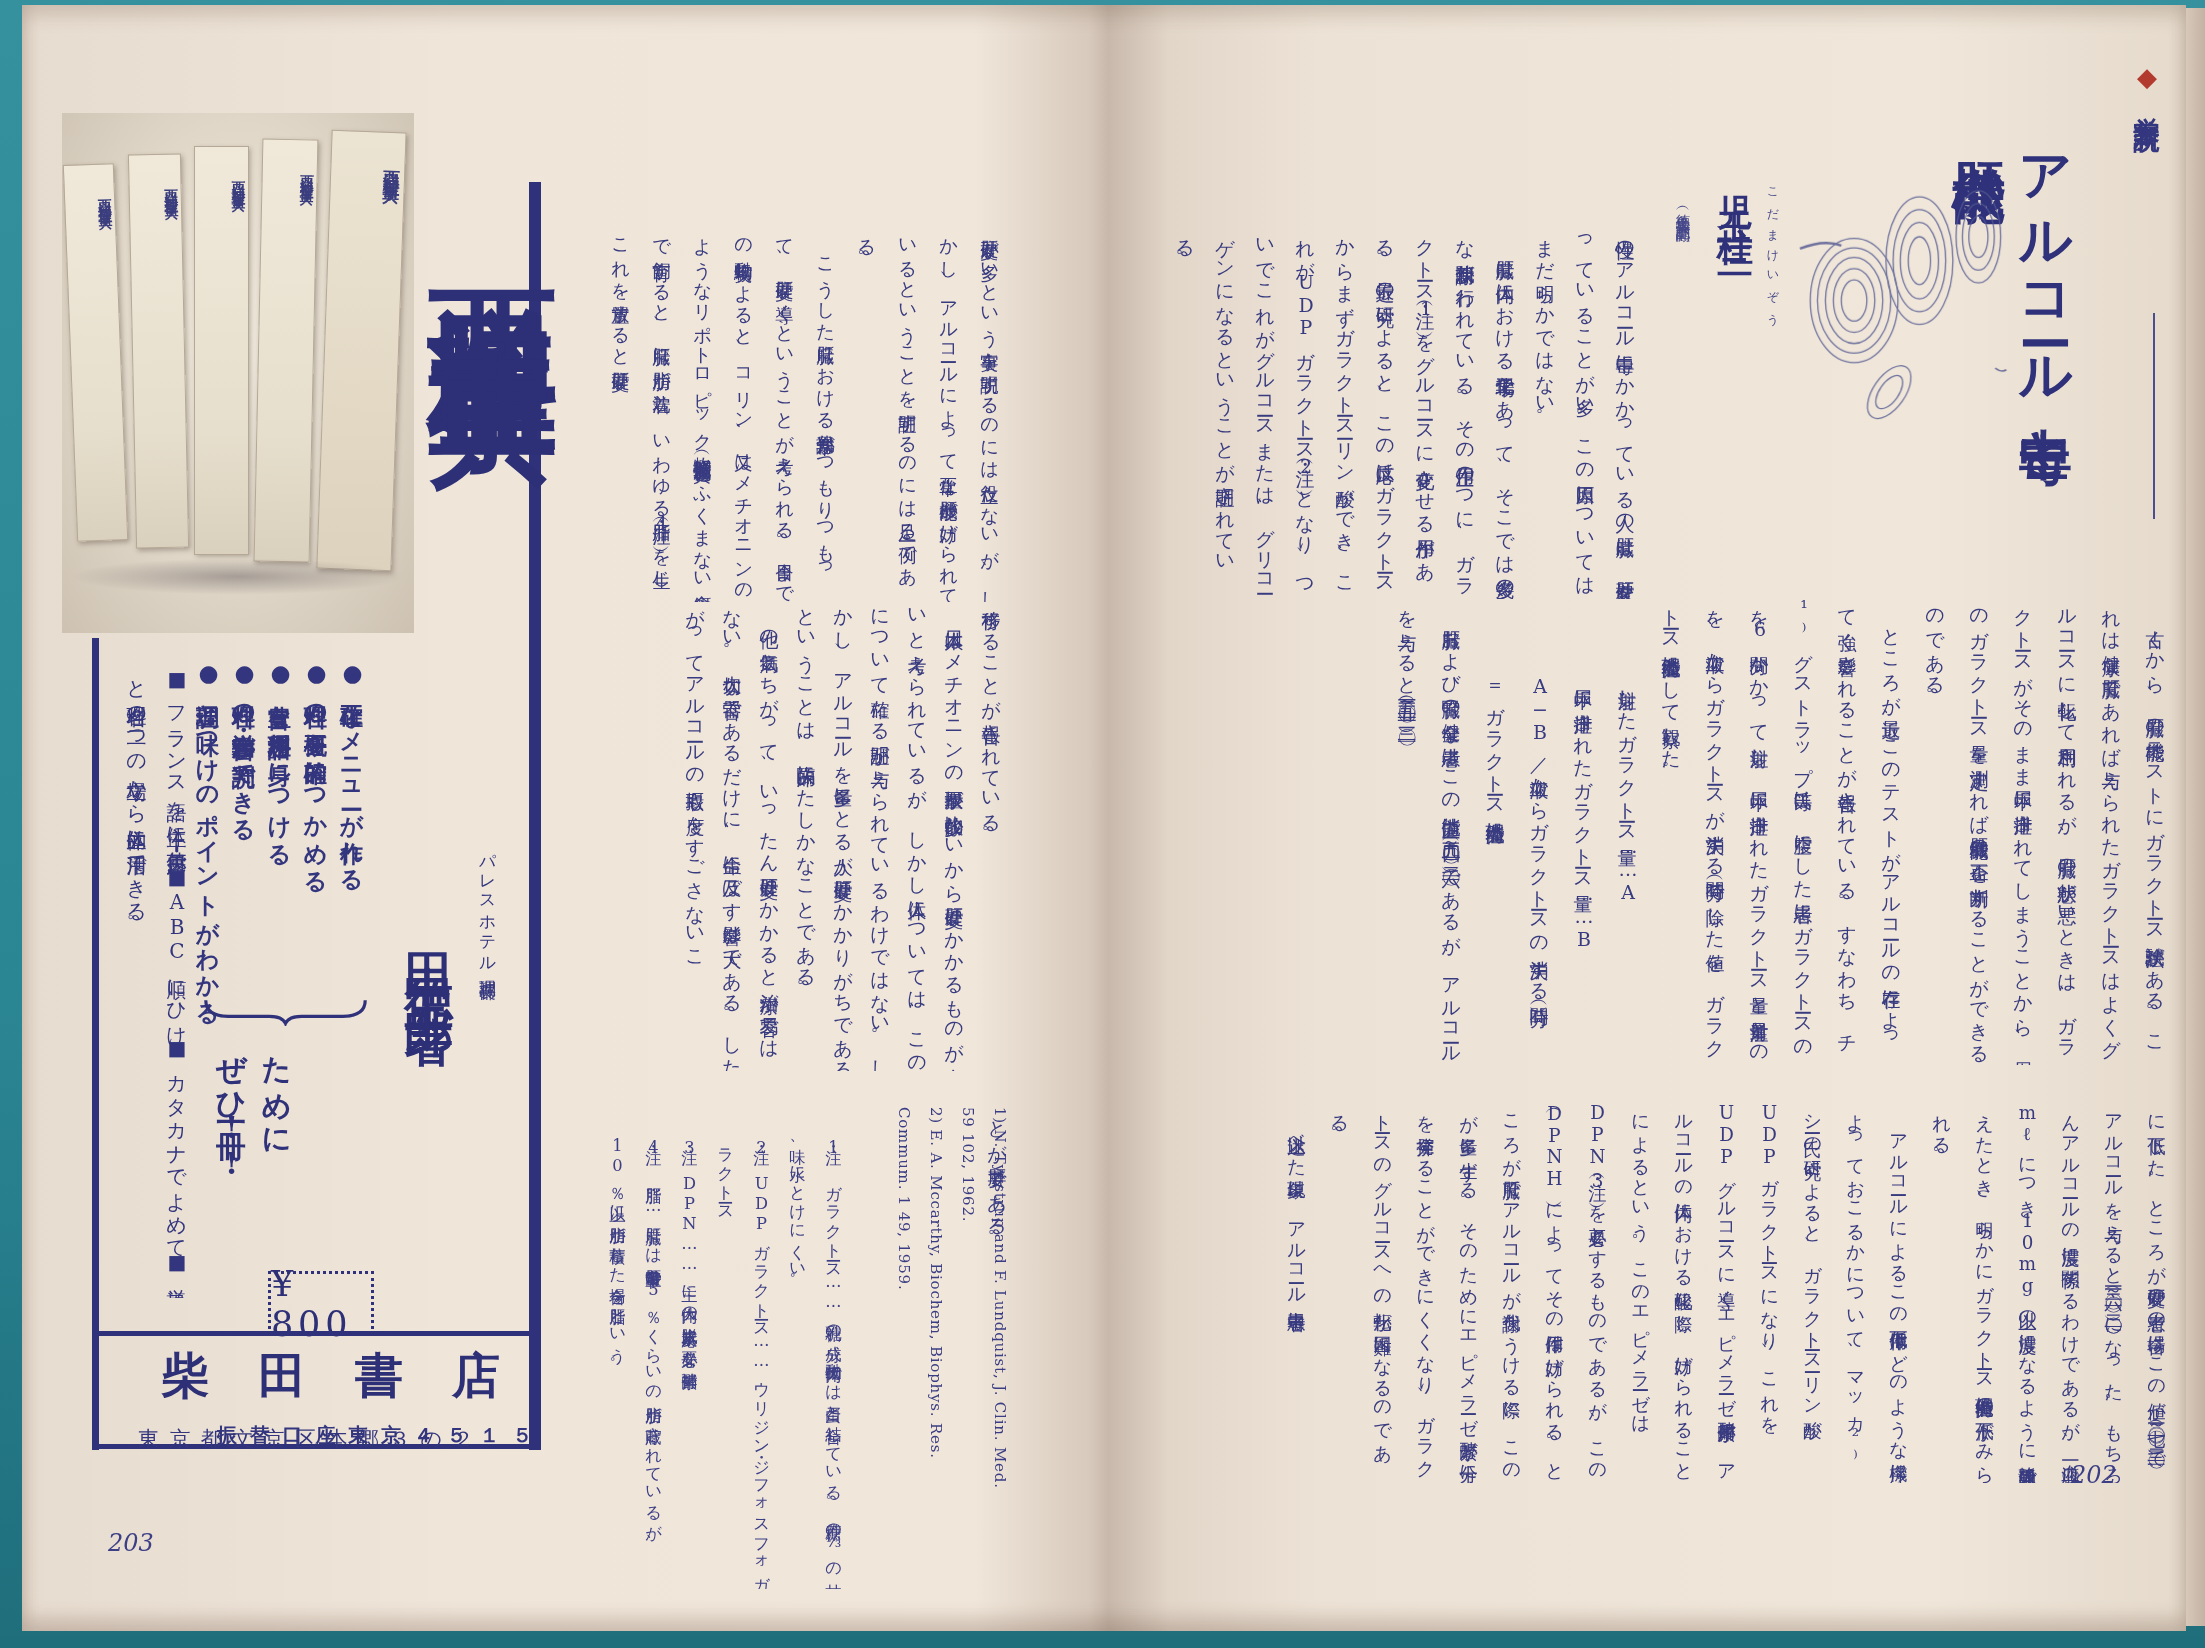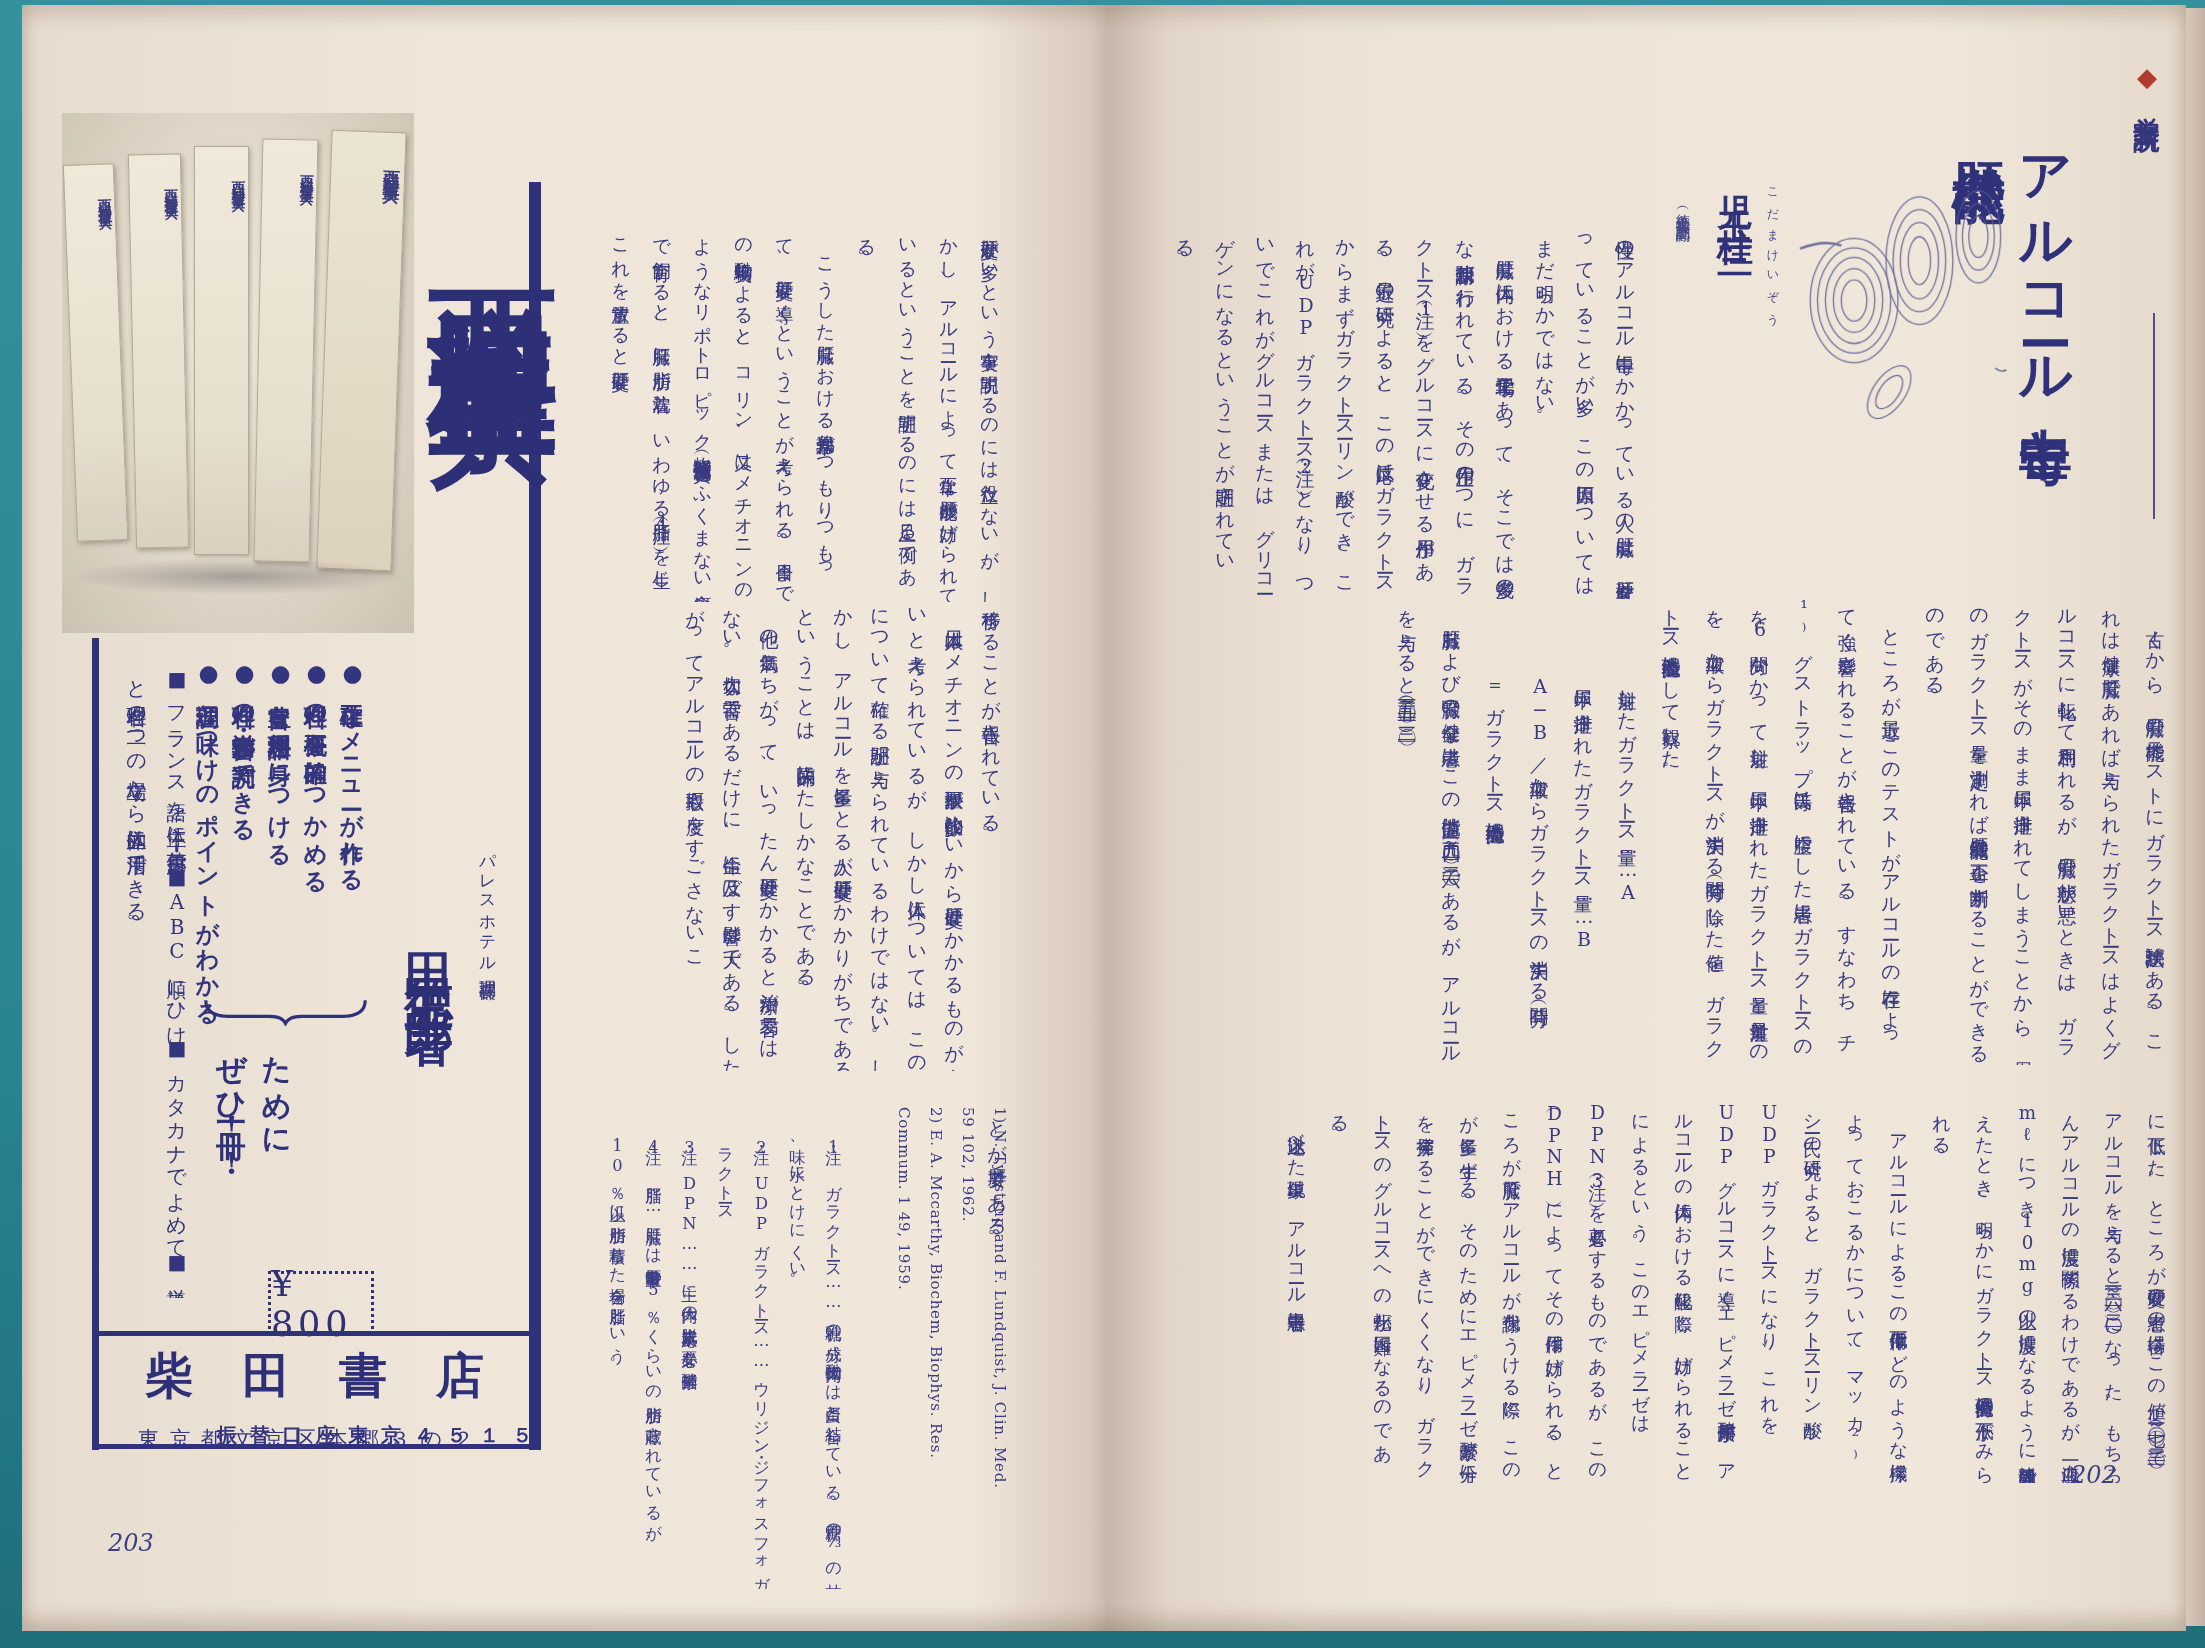--- a/index.html
+++ b/index.html
@@ -40,21 +40,21 @@
   .ad-title{position:absolute;left:408px;top:190px;height:869px;font-size:129px;font-weight:bold;color:#2d3077;letter-spacing:12.8px;}
   .ad-role{position:absolute;left:477px;top:842px;font-size:16.7px;color:#34377f;letter-spacing:1.6px;}
   .ad-author{position:absolute;left:397px;top:914px;font-size:49px;font-weight:bold;color:#2d3077;letter-spacing:12.8px;}
   .ad-bullets{left:196px;top:659px;width:174px;height:368px;font-size:23px;line-height:36px;font-weight:bold;color:#33367e;letter-spacing:0.8px;}
   .ad-features{left:116px;top:667px;width:81px;height:631px;font-size:20px;line-height:40px;color:#33367e;}
   .brace{position:absolute;left:201px;top:997px;width:169px;height:29px;}
   .slogan1{position:absolute;left:257px;top:1035px;font-size:29px;font-weight:bold;color:#2f327a;letter-spacing:3.2px;}
   .slogan2{position:absolute;left:210px;top:1035px;font-size:30px;font-weight:bold;color:#2f327a;letter-spacing:1.6px;}
   .price-box{position:absolute;left:268px;top:1271px;width:100px;height:59px;border:3.2px dotted #2f327a;display:flex;align-items:center;justify-content:center;font-size:35px;font-weight:normal;color:#2d3077;letter-spacing:4.8px;}
   .pub-box{position:absolute;left:92px;top:1331px;width:449px;height:118px;border:5.6px solid #2f327a;box-sizing:border-box;}
-  .pub-name{position:absolute;left:48px;top:8px;font-size:48px;font-weight:bold;color:#2d3077;letter-spacing:49px;white-space:nowrap;}
+  .pub-name{position:absolute;left:64px;top:8px;font-size:48px;font-weight:bold;color:#2d3077;letter-spacing:49px;white-space:nowrap;}
   .pub-postal{position:absolute;left:120px;top:58px;font-size:20px;font-weight:bold;color:#33367e;letter-spacing:12.8px;white-space:nowrap;margin-top:28px;}
   .pub-addr{position:absolute;left:41px;top:89px;font-size:21px;font-weight:normal;color:#33367e;letter-spacing:10.4px;white-space:nowrap;}
   
   .bookphoto{position:absolute;left:62px;top:113px;width:352px;height:520px;background:radial-gradient(ellipse at 50% 45%,#efe9dc 0%,#e0d7c8 55%,#cdc2b2 100%);overflow:hidden;}
   .bookphoto::after{content:"";position:absolute;left:8px;bottom:38px;width:335px;height:37px;background:radial-gradient(ellipse,rgba(60,50,60,.35),rgba(60,50,60,0) 70%);}
   .spines p{position:absolute;margin:0;writing-mode:vertical-rl;text-orientation:upright;font-size:13.6px;font-weight:bold;color:#3a3d7e;background:linear-gradient(180deg,#f0e9da 0%,#e7dfcd 70%,#d9d0bd 100%);border:0.8px solid #b5a896;box-shadow:1.6px 2.4px 4.8px rgba(70,55,45,.35);padding-top:24px;text-align:start;letter-spacing:3.2px;}
   .spines p:nth-child(1){left:8px;top:51px;height:351px;width:49px;transform:rotate(-2.2deg);}
   .spines p:nth-child(2){left:70px;top:41px;height:368px;width:51px;transform:rotate(-1.2deg);}
   .spines p:nth-child(3){left:132px;top:33px;height:383px;width:53px;}
   .spines p:nth-child(4){left:196px;top:25.5px;height:397px;width:54px;transform:rotate(1.2deg);}

